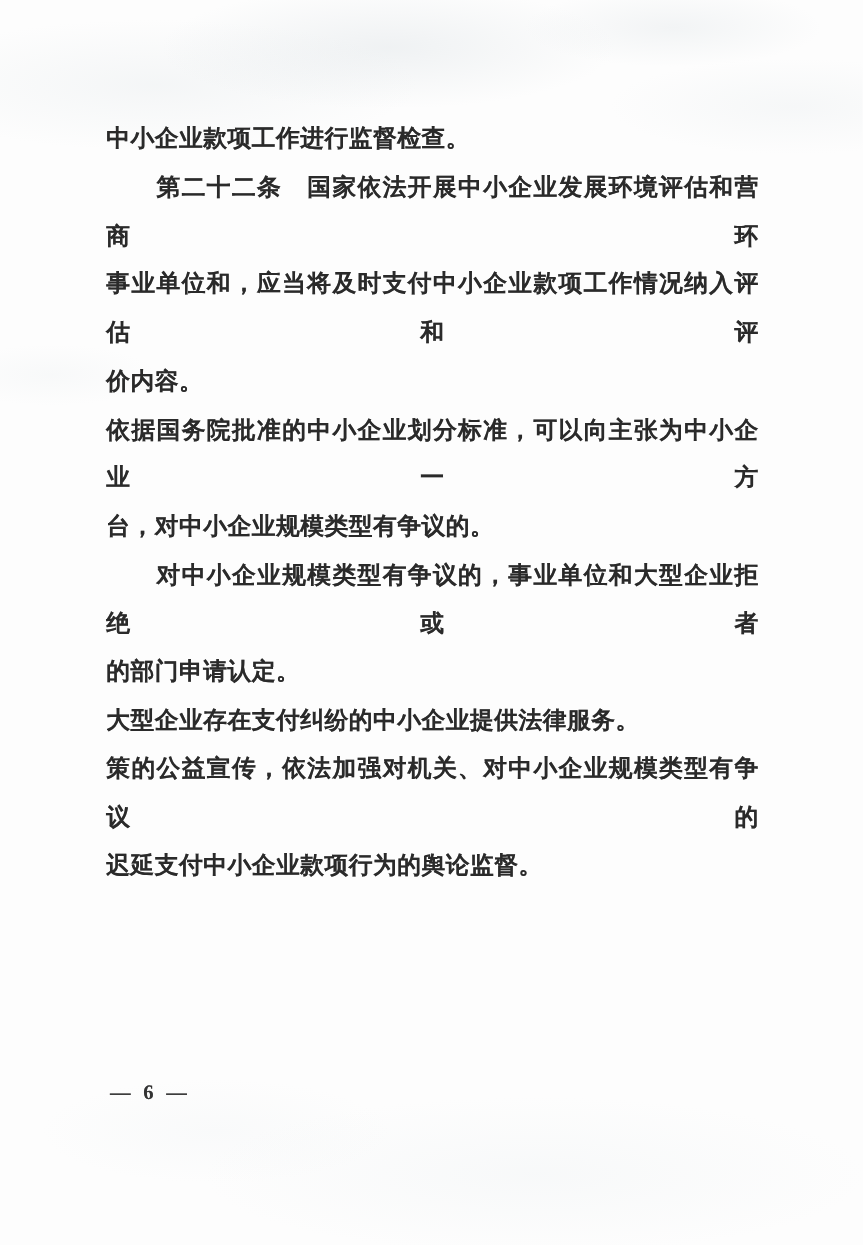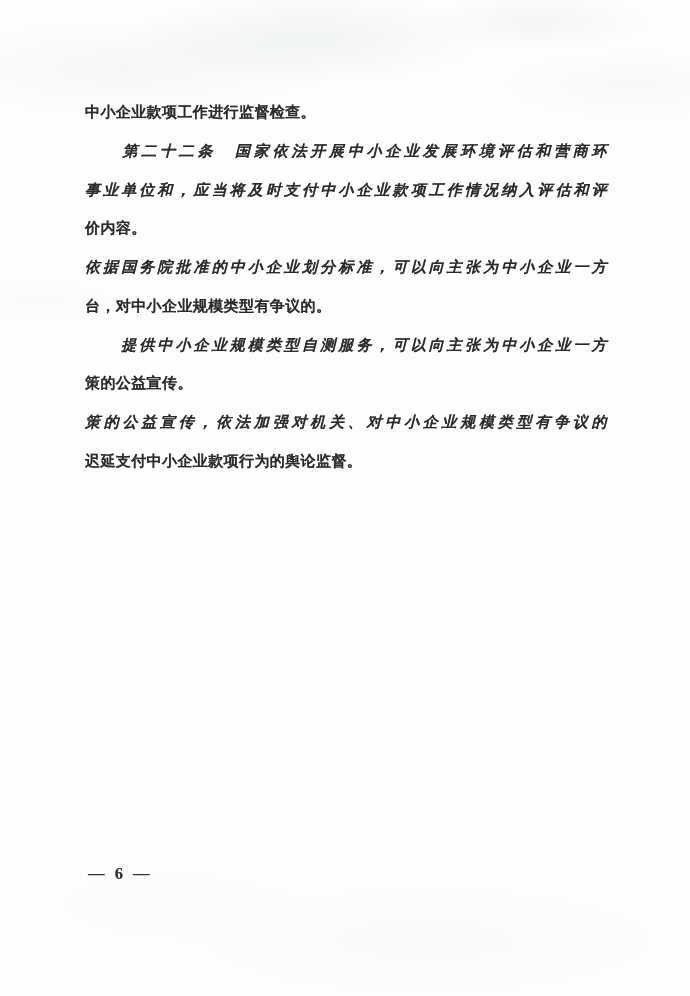--- a/index.html
+++ b/index.html
@@ -29,34 +29,33 @@
       radial-gradient(ellipse 200px 60px at 25% 905px, rgba(214,223,227,0.10), transparent 70%);
   }
   .page-content {
     position: absolute;
     left: 85px;
     top: 93px;
     width: 522px;
     color: #2a2a2a;
   }
   .line {
-    font-size: 15px;
+    font-size: 19px;
     line-height: 38.75px;
     font-weight: bold;
     letter-spacing: 0.4px;
     white-space: nowrap;
     text-align: justify;
     text-align-last: left;
     text-justify: inter-character;
     text-shadow: 0 0 0.5px rgba(42,42,42,0.55);
   }
   .line.fill {
     white-space: normal;
     text-align-last: justify;
-    font-style: italic;
   }
   .page-footer {
     position: absolute;
     left: 88px;
     top: 864px;
     font-size: 16.5px;
     font-weight: bold;
     letter-spacing: 3px;
     color: #333;
     text-shadow: 0 0 0.5px rgba(51,51,51,0.5);
@@ -67,20 +66,21 @@
 
 <div class="scan-noise"></div>
 
 <div class="page-content">
   <div class="line">中小企业款项工作进行监督检查。</div>
   <div class="line fill">　　第二十二条　国家依法开展中小企业发展环境评估和营商环</div>
   <div class="line fill">事业单位和，应当将及时支付中小企业款项工作情况纳入评估和评</div>
   <div class="line">价内容。</div>
   <div class="line fill">依据国务院批准的中小企业划分标准，可以向主张为中小企业一方</div>
   <div class="line">台，对中小企业规模类型有争议的。</div>
-  <div class="line fill">　　提供中小企业规模类型自测服务，可以向主张为中小企业一方</div>
-  <div class="line">策的公益宣传。</div>
+  <div class="line fill">　　对中小企业规模类型有争议的，事业单位和大型企业拒绝或者</div>
+  <div class="line">的部门申请认定。</div>
+  <div class="line">大型企业存在支付纠纷的中小企业提供法律服务。</div>
   <div class="line fill">策的公益宣传，依法加强对机关、对中小企业规模类型有争议的</div>
   <div class="line">迟延支付中小企业款项行为的舆论监督。</div>
 
 </div>
 
 <div class="page-footer">— 6 —</div>
 
 </body></html>

